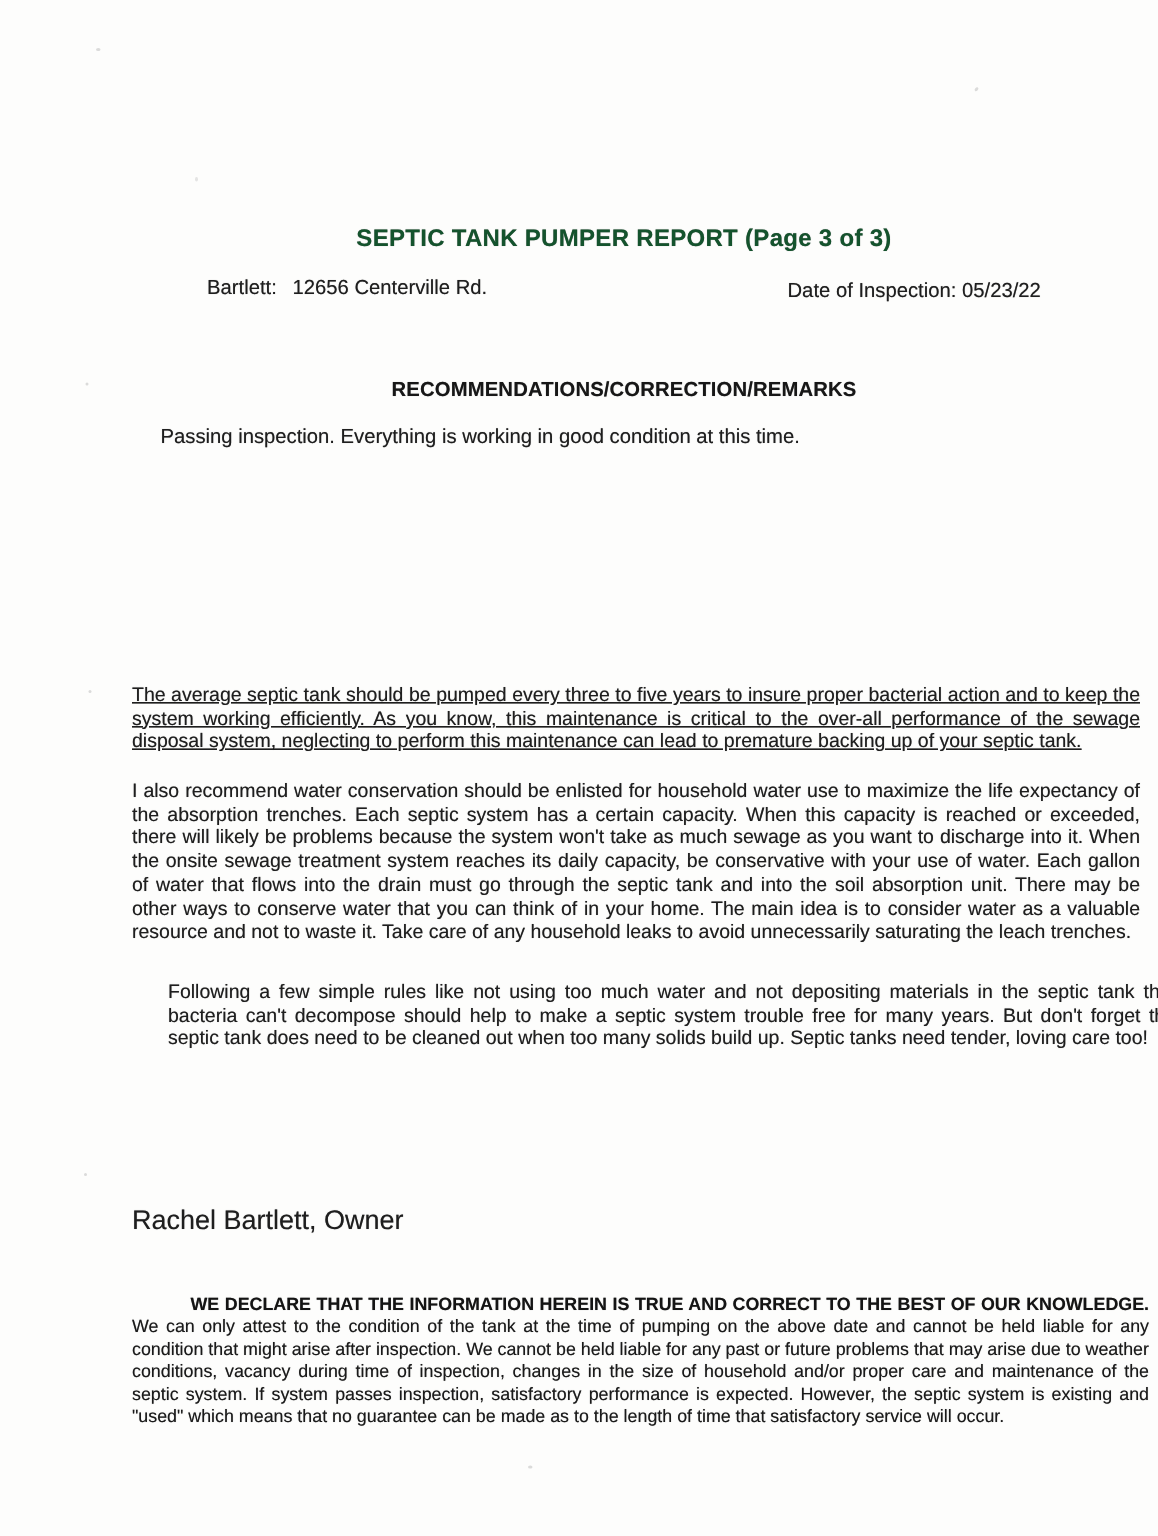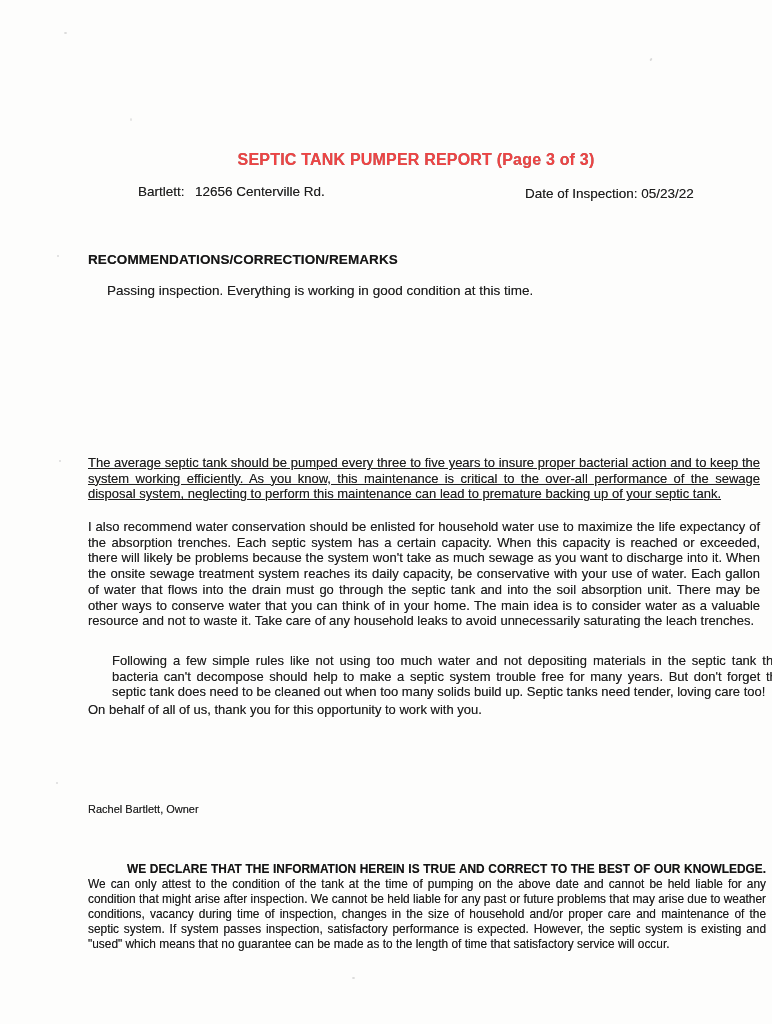--- a/index.html
+++ b/index.html
@@ -18,30 +18,31 @@
     color: #1e1e1e;
     text-shadow: 0 0 0.45px rgba(20,20,20,0.55); 
   }
   .abs { position: absolute; }
 
   .title {
     left: 88px; top: 151px; width: 656px;
     text-align: center;
     font-size: 16px;
     font-weight: bold;
-    color: #ef4444;
+    color: #14532d;
     letter-spacing: 0.2px;
   }
   .meta-label, .meta-value { font-size: 13.5px; }
   .address-label { left: 138px; top: 184px; }
   .address-value { left: 195px; top: 184px; }
   .date-line    { left: 525px; top: 186px; }
 
   .section-heading {
     left: 88px; top: 252px; width: 656px;
+    text-align: center;
     font-size: 13.5px;
     font-weight: bold;
     color: #171717;
     letter-spacing: 0.1px;
   }
 
   .remark {
     left: 88px; top: 283px; width: 672px;
     font-size: 13.5px;
     margin-left: 19px;
@@ -54,21 +55,21 @@
     text-align: justify;
     margin: 0;
   }
   .p1 { top: 455px; text-decoration: underline; }
   .p2 { top: 519px; }
   .p3 { top: 653px; margin-left: 24px; }
   .closing { top: 702px; text-align: left; }
 
   .signature {
     left: 88px; top: 803px;
-    font-size: 11px;
+    font-size: 18px;
   }
 
   .declaration {
     left: 88px; top: 862px; width: 678px;
     font-size: 11.9px;
     line-height: 15.1px;
     text-align: justify;
     margin: 0;
     color: #1a1a1a;
   }
@@ -100,21 +101,20 @@
   <span class="abs meta-value address-value">12656 Centerville Rd.</span>
   <span class="abs meta-value date-line">Date of Inspection: 05/23/22</span>
 
   <div class="abs section-heading">RECOMMENDATIONS/CORRECTION/REMARKS</div>
 
   <div class="abs remark">Passing inspection. Everything is working in good condition at this time.</div>
 
   <p class="abs body-par p1">The average septic tank should be pumped every three to five years to insure proper bacterial action and to keep the system working efficiently. As you know, this maintenance is critical to the over-all performance of the sewage disposal system, neglecting to perform this maintenance can lead to premature backing up of your septic tank.</p>
   <p class="abs body-par p2">I also recommend water conservation should be enlisted for household water use to maximize the life expectancy of the absorption trenches. Each septic system has a certain capacity. When this capacity is reached or exceeded, there will likely be problems because the system won't take as much sewage as you want to discharge into it. When the onsite sewage treatment system reaches its daily capacity, be conservative with your use of water. Each gallon of water that flows into the drain must go through the septic tank and into the soil absorption unit. There may be other ways to conserve water that you can think of in your home. The main idea is to consider water as a valuable resource and not to waste it. Take care of any household leaks to avoid unnecessarily saturating the leach trenches.</p>
   <p class="abs body-par p3">Following a few simple rules like not using too much water and not depositing materials in the septic tank that bacteria can't decompose should help to make a septic system trouble free for many years. But don't forget the septic tank does need to be cleaned out when too many solids build up. Septic tanks need tender, loving care too!</p>
-  <p class="abs body-par closing">On behalf of all of us, thank you for this opportunity to work with you.</p>
 
   <div class="abs signature">Rachel Bartlett, Owner</div>
 
   <p class="abs declaration"><span class="lead">WE DECLARE THAT THE INFORMATION HEREIN IS TRUE AND CORRECT TO THE BEST OF OUR KNOWLEDGE.</span><span> We can only attest to the condition of the tank at the time of pumping on the above date and cannot be held liable for any condition that might arise after inspection. We cannot be held liable for any past or future problems that may arise due to weather conditions, vacancy during time of inspection, changes in the size of household and/or proper care and maintenance of the septic system. If system passes inspection, satisfactory performance is expected. However, the septic system is existing and "used" which means that no guarantee can be made as to the length of time that satisfactory service will occur.</span></p>
 
   <span class="speck s1"></span>
   <span class="speck s2"></span>
   <span class="speck s3"></span>
   <span class="speck s4"></span>
   <span class="speck s5"></span>

